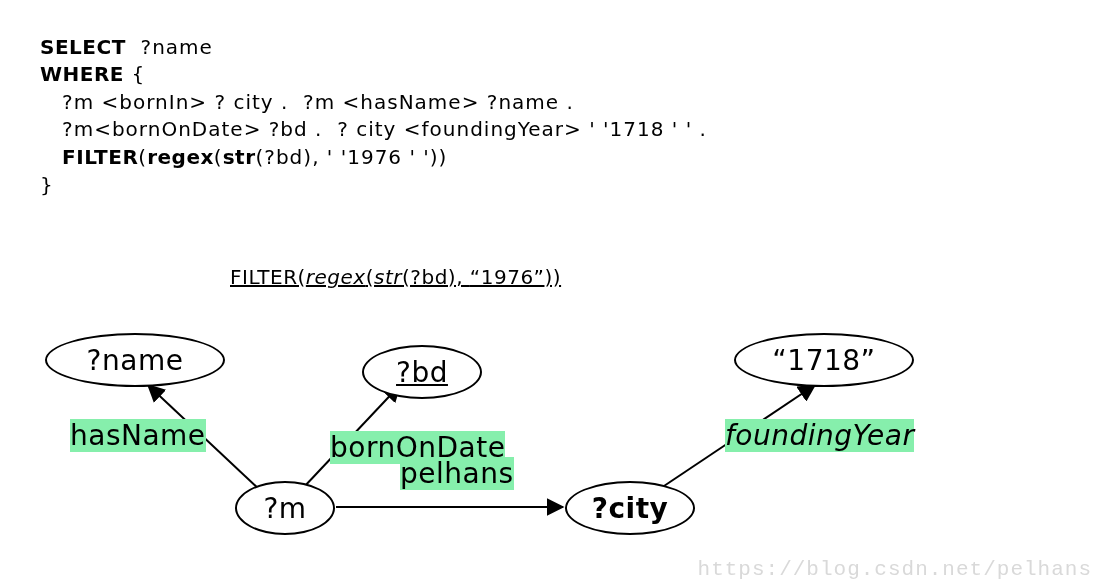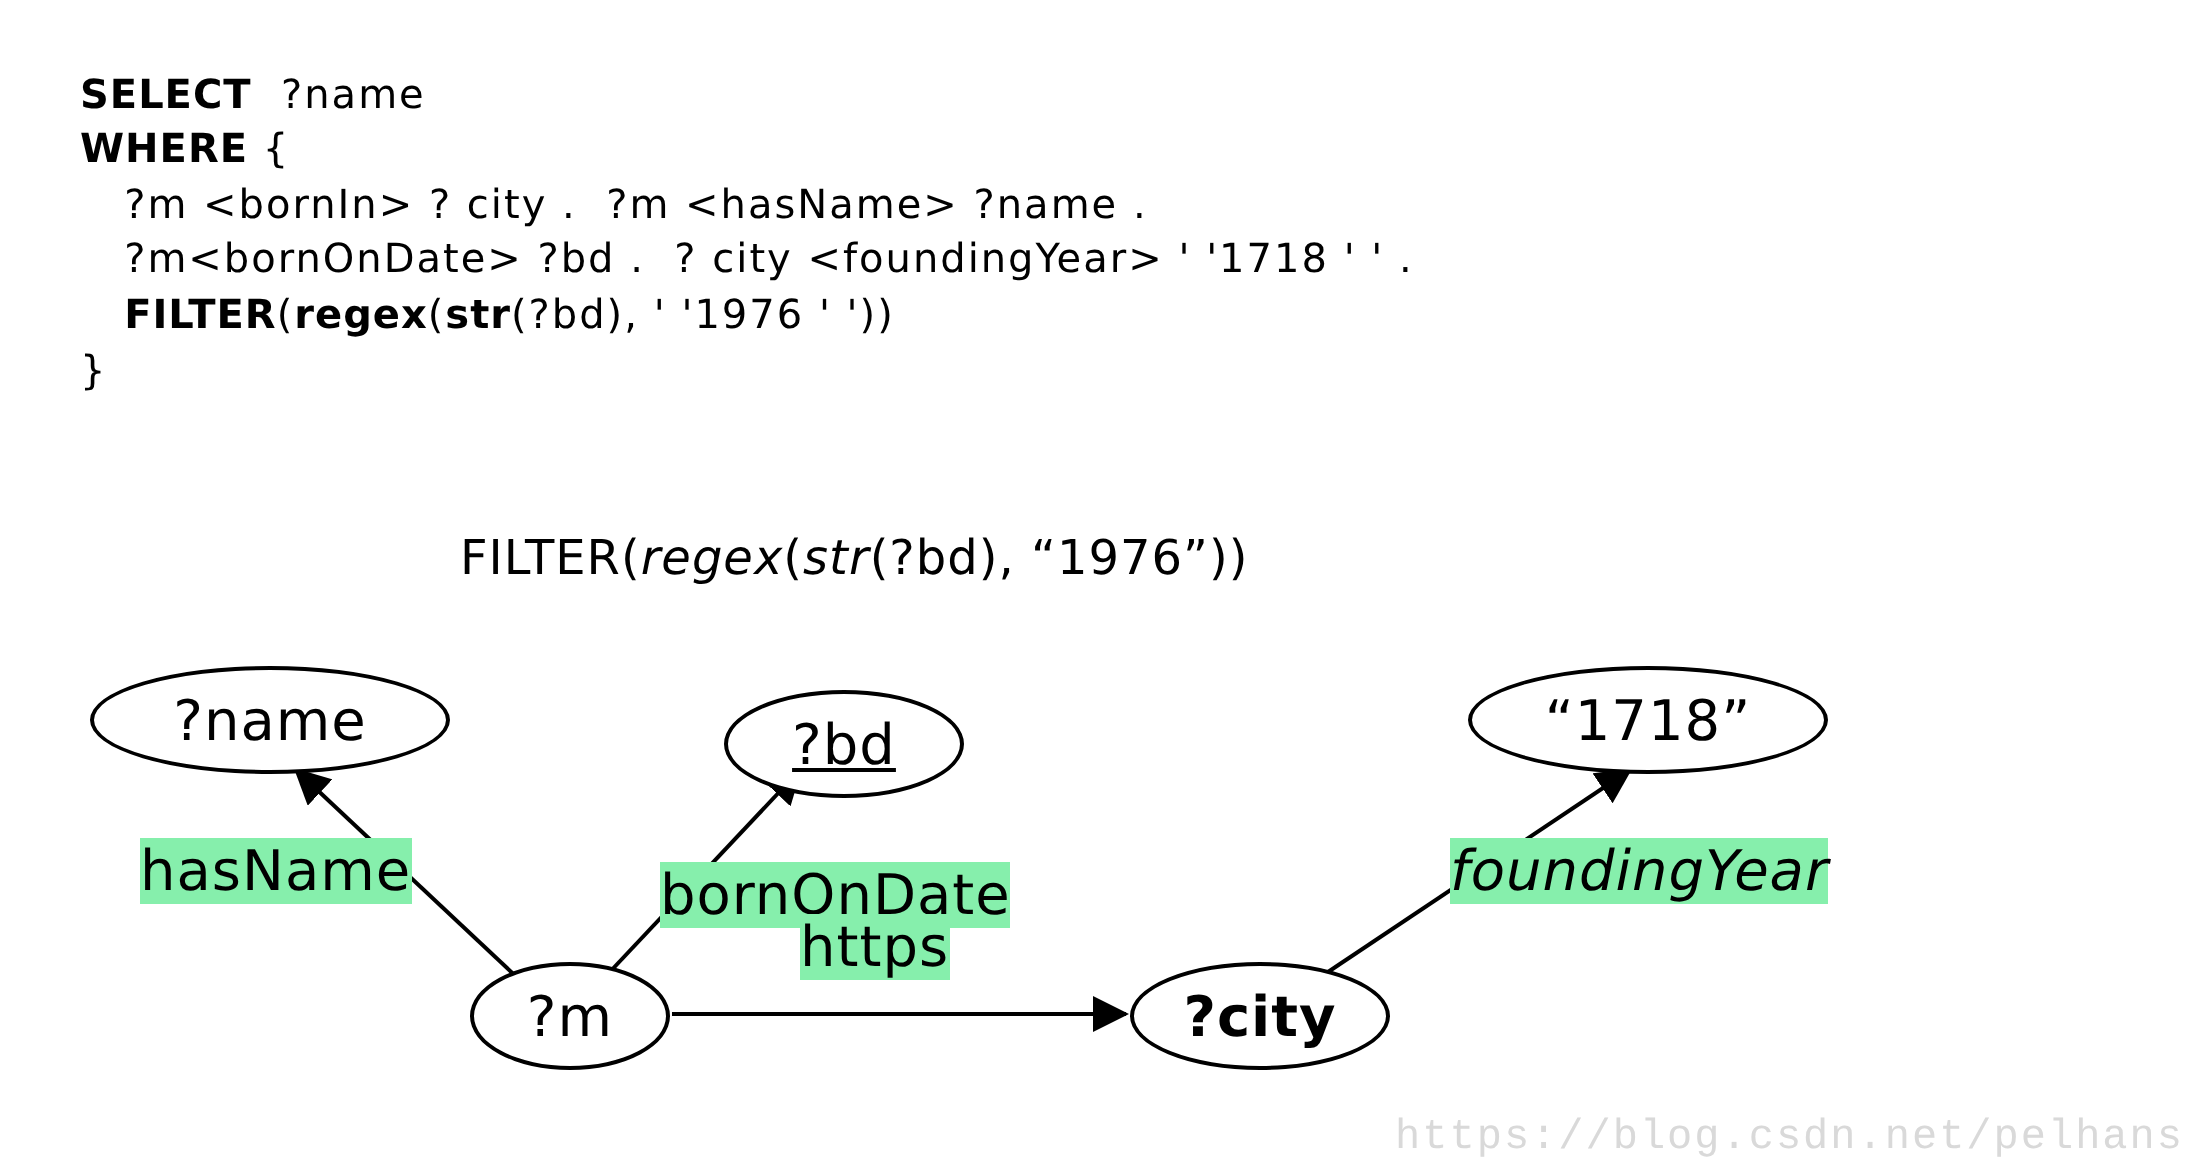--- a/index.html
+++ b/index.html
@@ -17,22 +17,23 @@
     top: 6px;
     font-family: "DejaVu Sans", Helvetica, Arial, sans-serif;
     font-size: 20px;
     line-height: 1.38;
     letter-spacing: 1px;
     white-space: pre;
   }
   .code .kw { font-weight: 700; letter-spacing: 0.5px; }
   .filter-label {
     position: absolute;
-    font-size: 24px;
+    font-size: 20px;
     letter-spacing: 0.5px;
+    text-decoration: underline;
   }
   .filter-label .it { font-style: italic; }
   .graph {
     position: absolute;
     left: 0;
     top: 0;
     width: 1102px;
     height: 587px;
   }
   .node {
@@ -107,16 +108,16 @@
   </div>
 <div class="node" style="left:235px; top:481px; width:100px; height:54px;">
     <span>?m</span>
   </div>
 <div class="node" style="left:565px; top:481px; width:130px; height:54px;font-weight:bold;">
     <span>?city</span>
   </div>
 
 <div class="edge-label" style="left:70px;  top:419px;">hasName</div>
 <div class="edge-label" style="left:330px; top:419px;margin-top:12px;">bornOnDate</div>
-<div class="edge-label" style="left:400px; top:457px;">https</div>
+<div class="edge-label" style="left:400px; top:457px;">pelhans</div>
 <div class="edge-label" style="left:725px; top:419px;font-style:italic;">foundingYear</div>
 
 <div class="watermark">https://blog.csdn.net/pelhans</div>
 
 </body></html>

